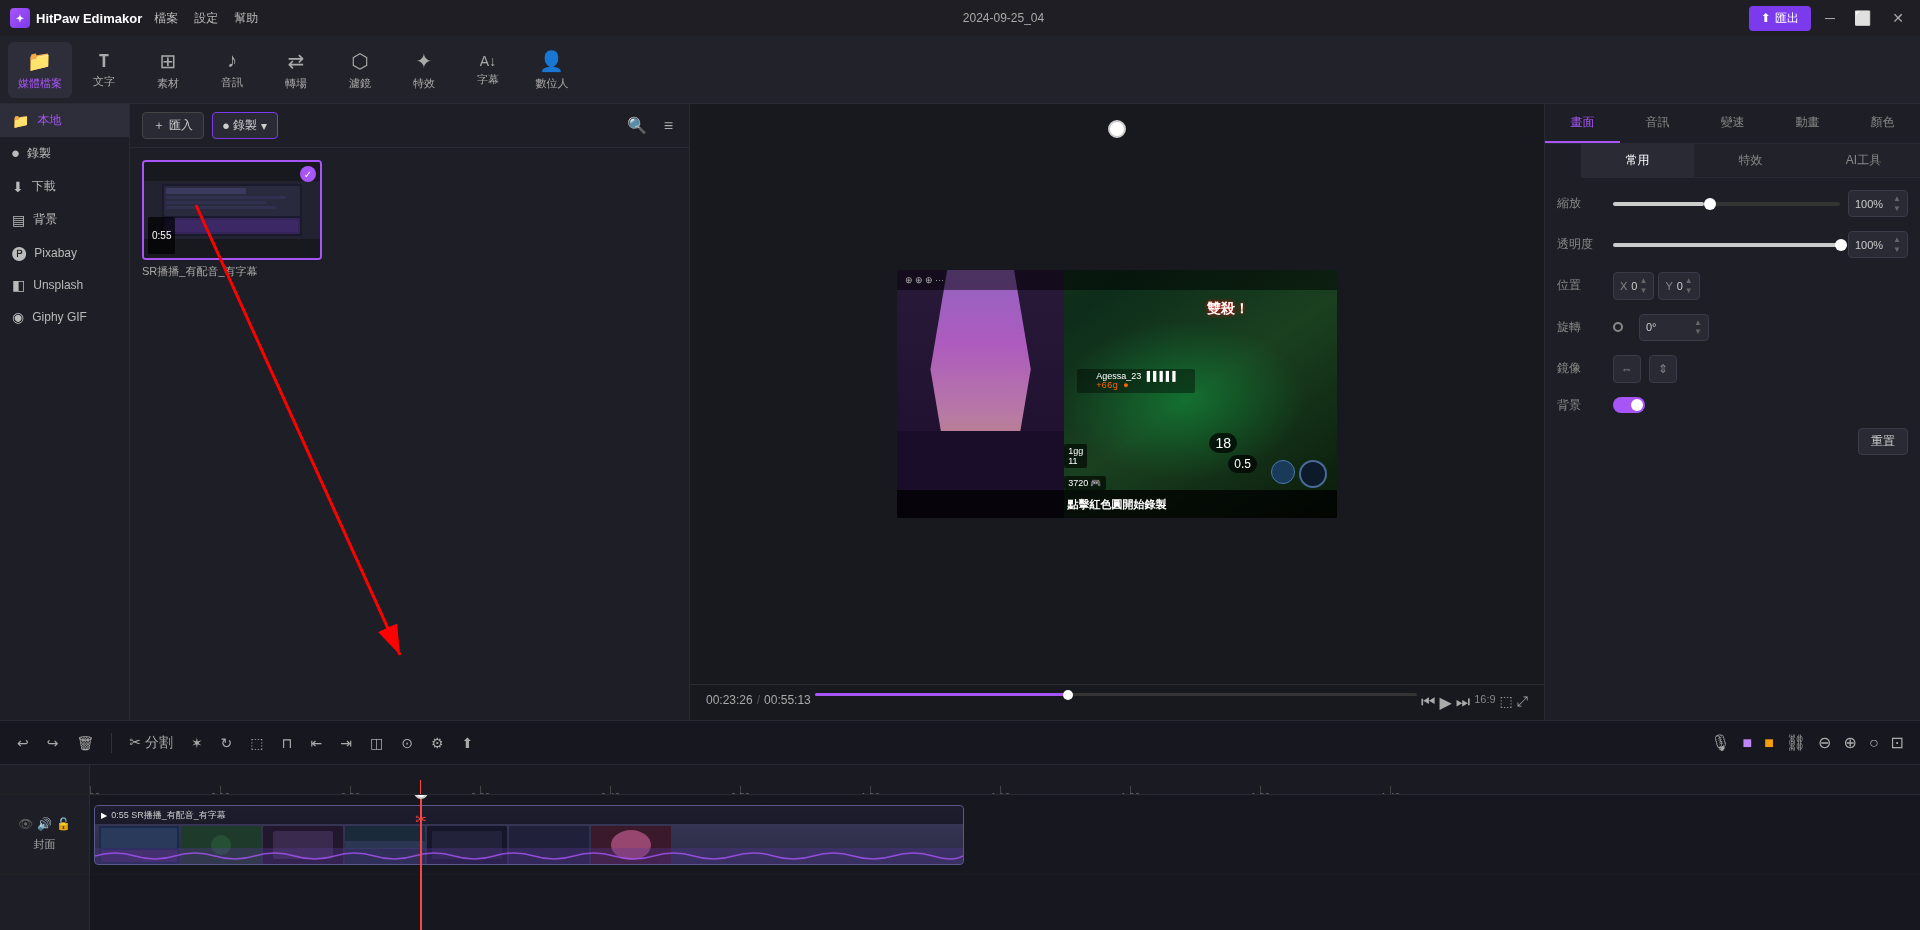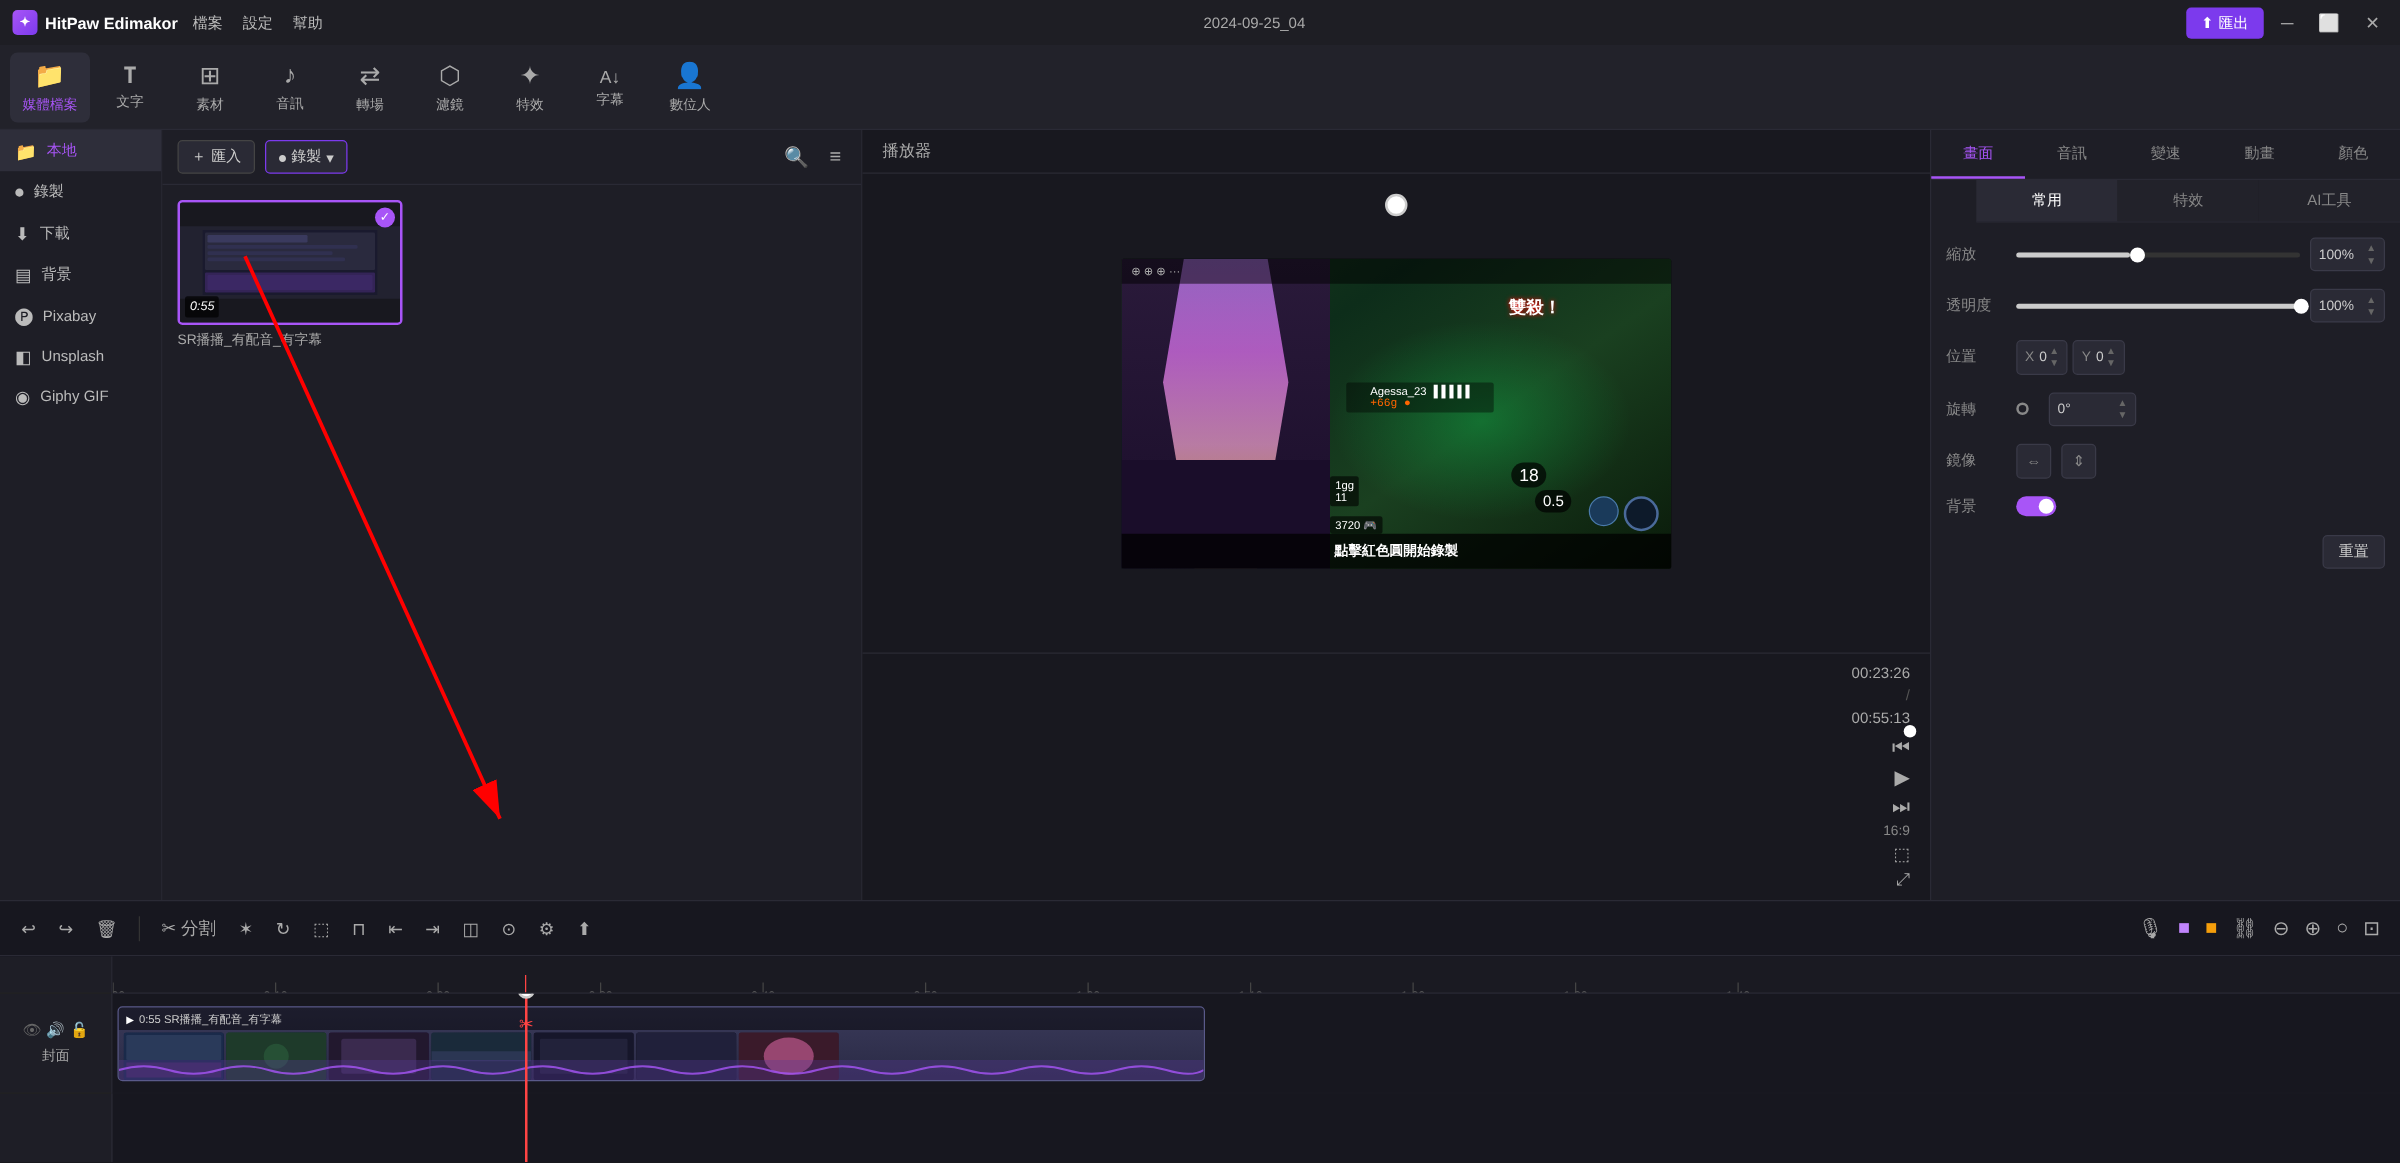--- a/index.html
+++ b/index.html
@@ -166,23 +166,22 @@
       display: flex; align-items: center; justify-content: center;
       font-size: 22px;
       color: #555;
     }
     .thumb-duration {
       position: absolute;
       bottom: 4px; left: 4px;
       background: rgba(0,0,0,0.7);
       color: #fff;
       font-size: 10px;
-      padding: 3px 4px;
+      padding: 13px 4px;
       border-radius: 2px;
-      font-style: italic;
     }
     .thumb-check {
       position: absolute;
       top: 4px; right: 4px;
       width: 16px; height: 16px;
       background: #a855f7;
       border-radius: 50%;
       display: flex; align-items: center; justify-content: center;
       color: white; font-size: 10px;
     }
@@ -269,24 +268,23 @@
       position: absolute;
       left: 38%; top: 20%;
       width: 55%;
       height: 65%;
       background: radial-gradient(ellipse, rgba(0,255,100,0.25) 0%, transparent 70%);
       border-radius: 50%;
     }
     .preview-controls {
       padding: 8px 16px;
       display: flex;
-      align-items: flex-end;
+      align-items: flex-start;
       gap: 4px;
       border-top: 1px solid #2a2a35;
-      flex-direction: column;
     }
     .time-display { font-size: 12px; color: #aaa; }
     .progress-bar {
       flex: 1;
       height: 3px;
       background: #333;
       border-radius: 2px;
       position: relative;
     }
     .progress-fill {
@@ -705,23 +703,20 @@
           </div>
           <div class="thumb-duration">0:55</div>
           <div class="thumb-check">✓</div>
         </div>
         <div class="media-name">SR播播_有配音_有字幕</div>
       </div>
     </div>
   </div>
 
   <div class="preview-area">
-    <div class="preview-header">
-      <span>播放器</span>
-    </div>
     <div class="preview-player">
 
       <div style="position:absolute;top:16px;left:50%;transform:translateX(-50%);">
         <div style="width:18px;height:18px;background:#fff;border-radius:50%;border:2px solid #ccc;"></div>
       </div>
       <div class="video-frame">
         <div class="video-content">
 
           <div class="video-overlay-left">
             <div class="streamer-figure"></div>

